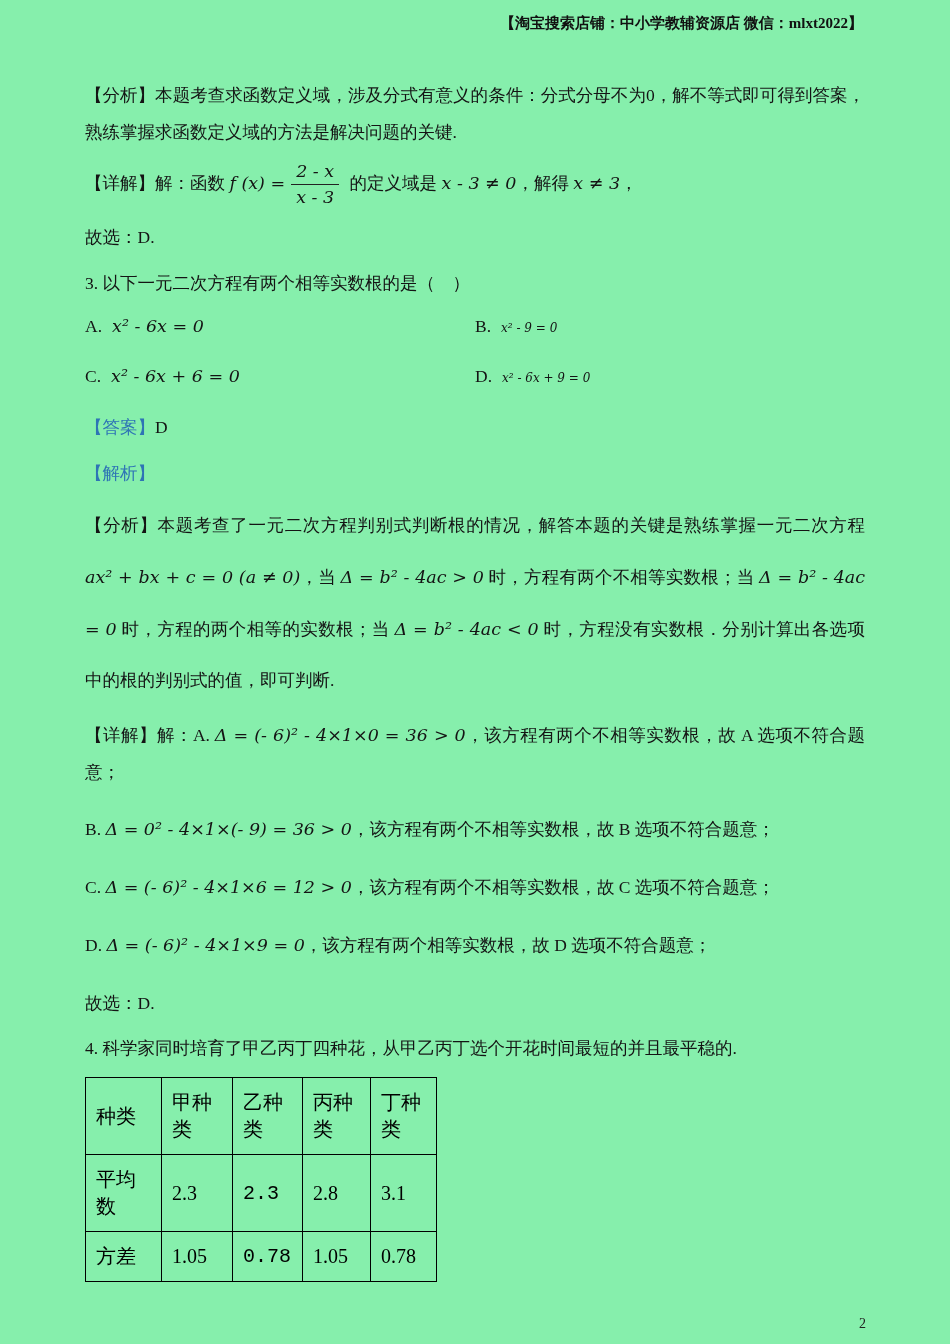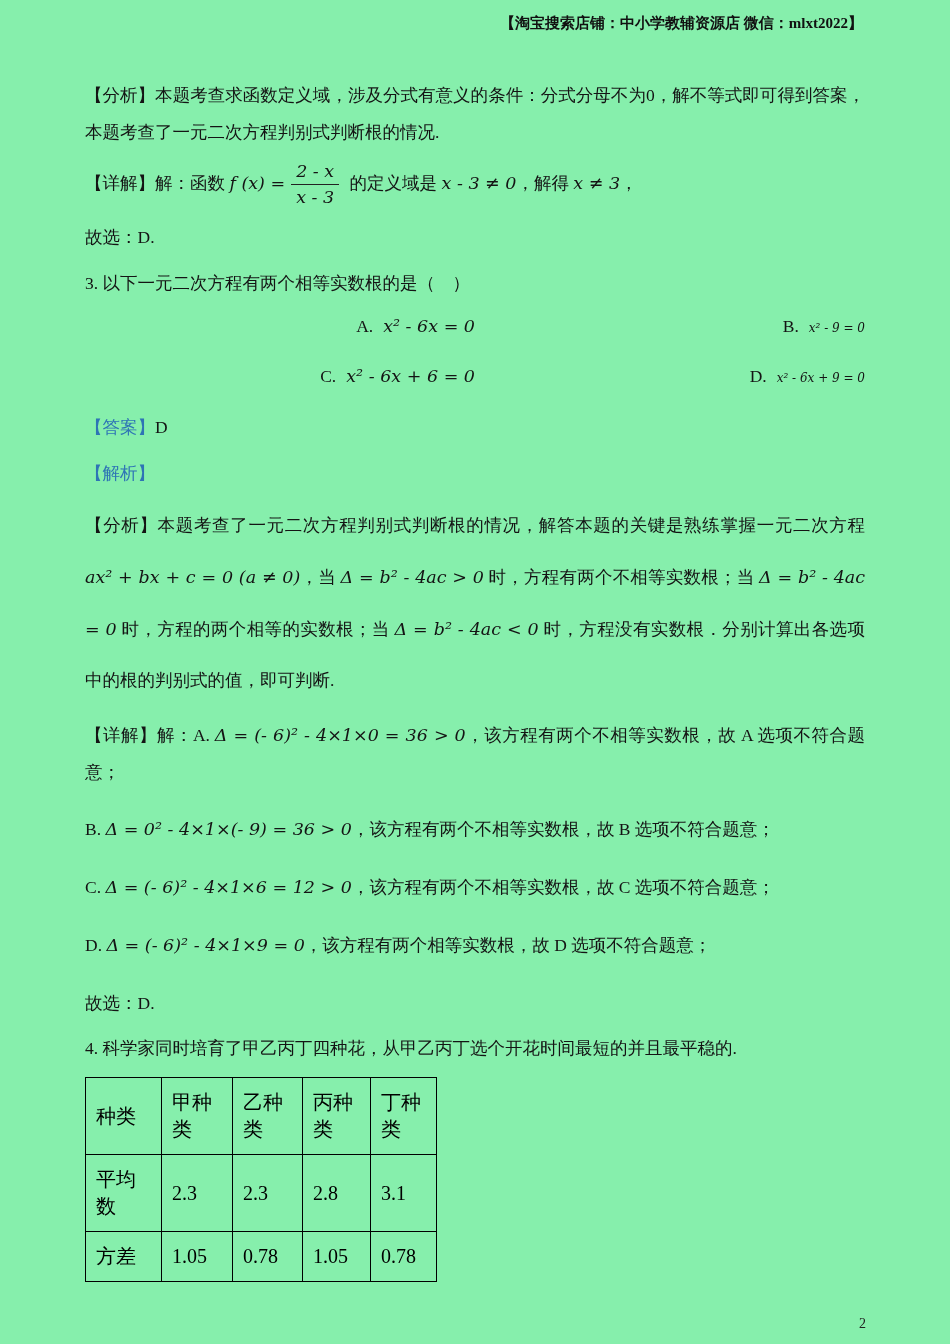--- a/index.html
+++ b/index.html
@@ -40,60 +40,60 @@
   .frac {
     display:inline-block;
     vertical-align:middle;
     margin:0 6px;
     line-height:1.35;
   }
   .frac .num { display:block; border-bottom:1.4px solid #222; padding:0 5px 1px 5px; }
   .frac .den { display:block; padding:1px 5px 0 5px; }
   .blue { color:#2e74b5; }
   .options { margin:4px 0 10px 0; }
-  .opt-row { display:flex; margin-bottom:16px;text-align:right; }
+  .opt-row { display:flex; margin-bottom:16px; }
   .opt { width:50%; line-height:1.9; }
   .opt-label { margin-right:10px; }
   .data-table {
     border-collapse:collapse;
     margin-top:10px;
     font-size:20px;
     color:#000;
   }
   .data-table td {
     border:1px solid #000;
     padding:11px 10px;
     height:48px;
     vertical-align:middle;
     text-align:left;
   }
   .data-table td.c0 { width:76px; }
   .data-table td.c1 { width:71px; }
-  .data-table td.c2 { width:70px; }
+  .data-table td.c2 { width:70px;font-family:Liberation Mono, monospace; }
   .data-table td.c3 { width:68px; }
   .data-table td.c4 { width:66px; }
   .page-number {
     position:absolute;
     right:84px; bottom:12px;
     font-size:14px;
     color:#222;
   }
 </style>
 </head>
 <body>
 
 <div class="sheet">
 
   <div class="doc-header">
     <span>【淘宝搜索店铺：中小学教辅资源店 微信：mlxt2022】</span>
   </div>
 
   <div class="content">
 
-    <p class="para">【分析】本题考查求函数定义域，涉及分式有意义的条件：分式分母不为0，解不等式即可得到答案，本题考查了一元二次方程判别式判断根的情况.</p>
+    <p class="para">【分析】本题考查求函数定义域，涉及分式有意义的条件：分式分母不为0，解不等式即可得到答案，熟练掌握求函数定义域的方法是解决问题的关键.</p>
 
     <p class="para"><span>【详解】解：函数 </span><span class="mi">f (x) =</span><span class="frac mi"><span class="num">2 - x</span><span class="den">x - 3</span></span><span> 的定义域是 </span><span class="mi">x - 3 ≠ 0</span><span>，解得 </span><span class="mi">x ≠ 3</span><span>，</span></p>
 
     <p class="para">故选：D.</p>
 
     <p class="para">3. 以下一元二次方程有两个相等实数根的是（　）</p>
 
     <div class="options">
       <div class="opt-row">
         <p class="opt"><span class="opt-label">A.</span><span class="mi">x² - 6x = 0</span></p>

